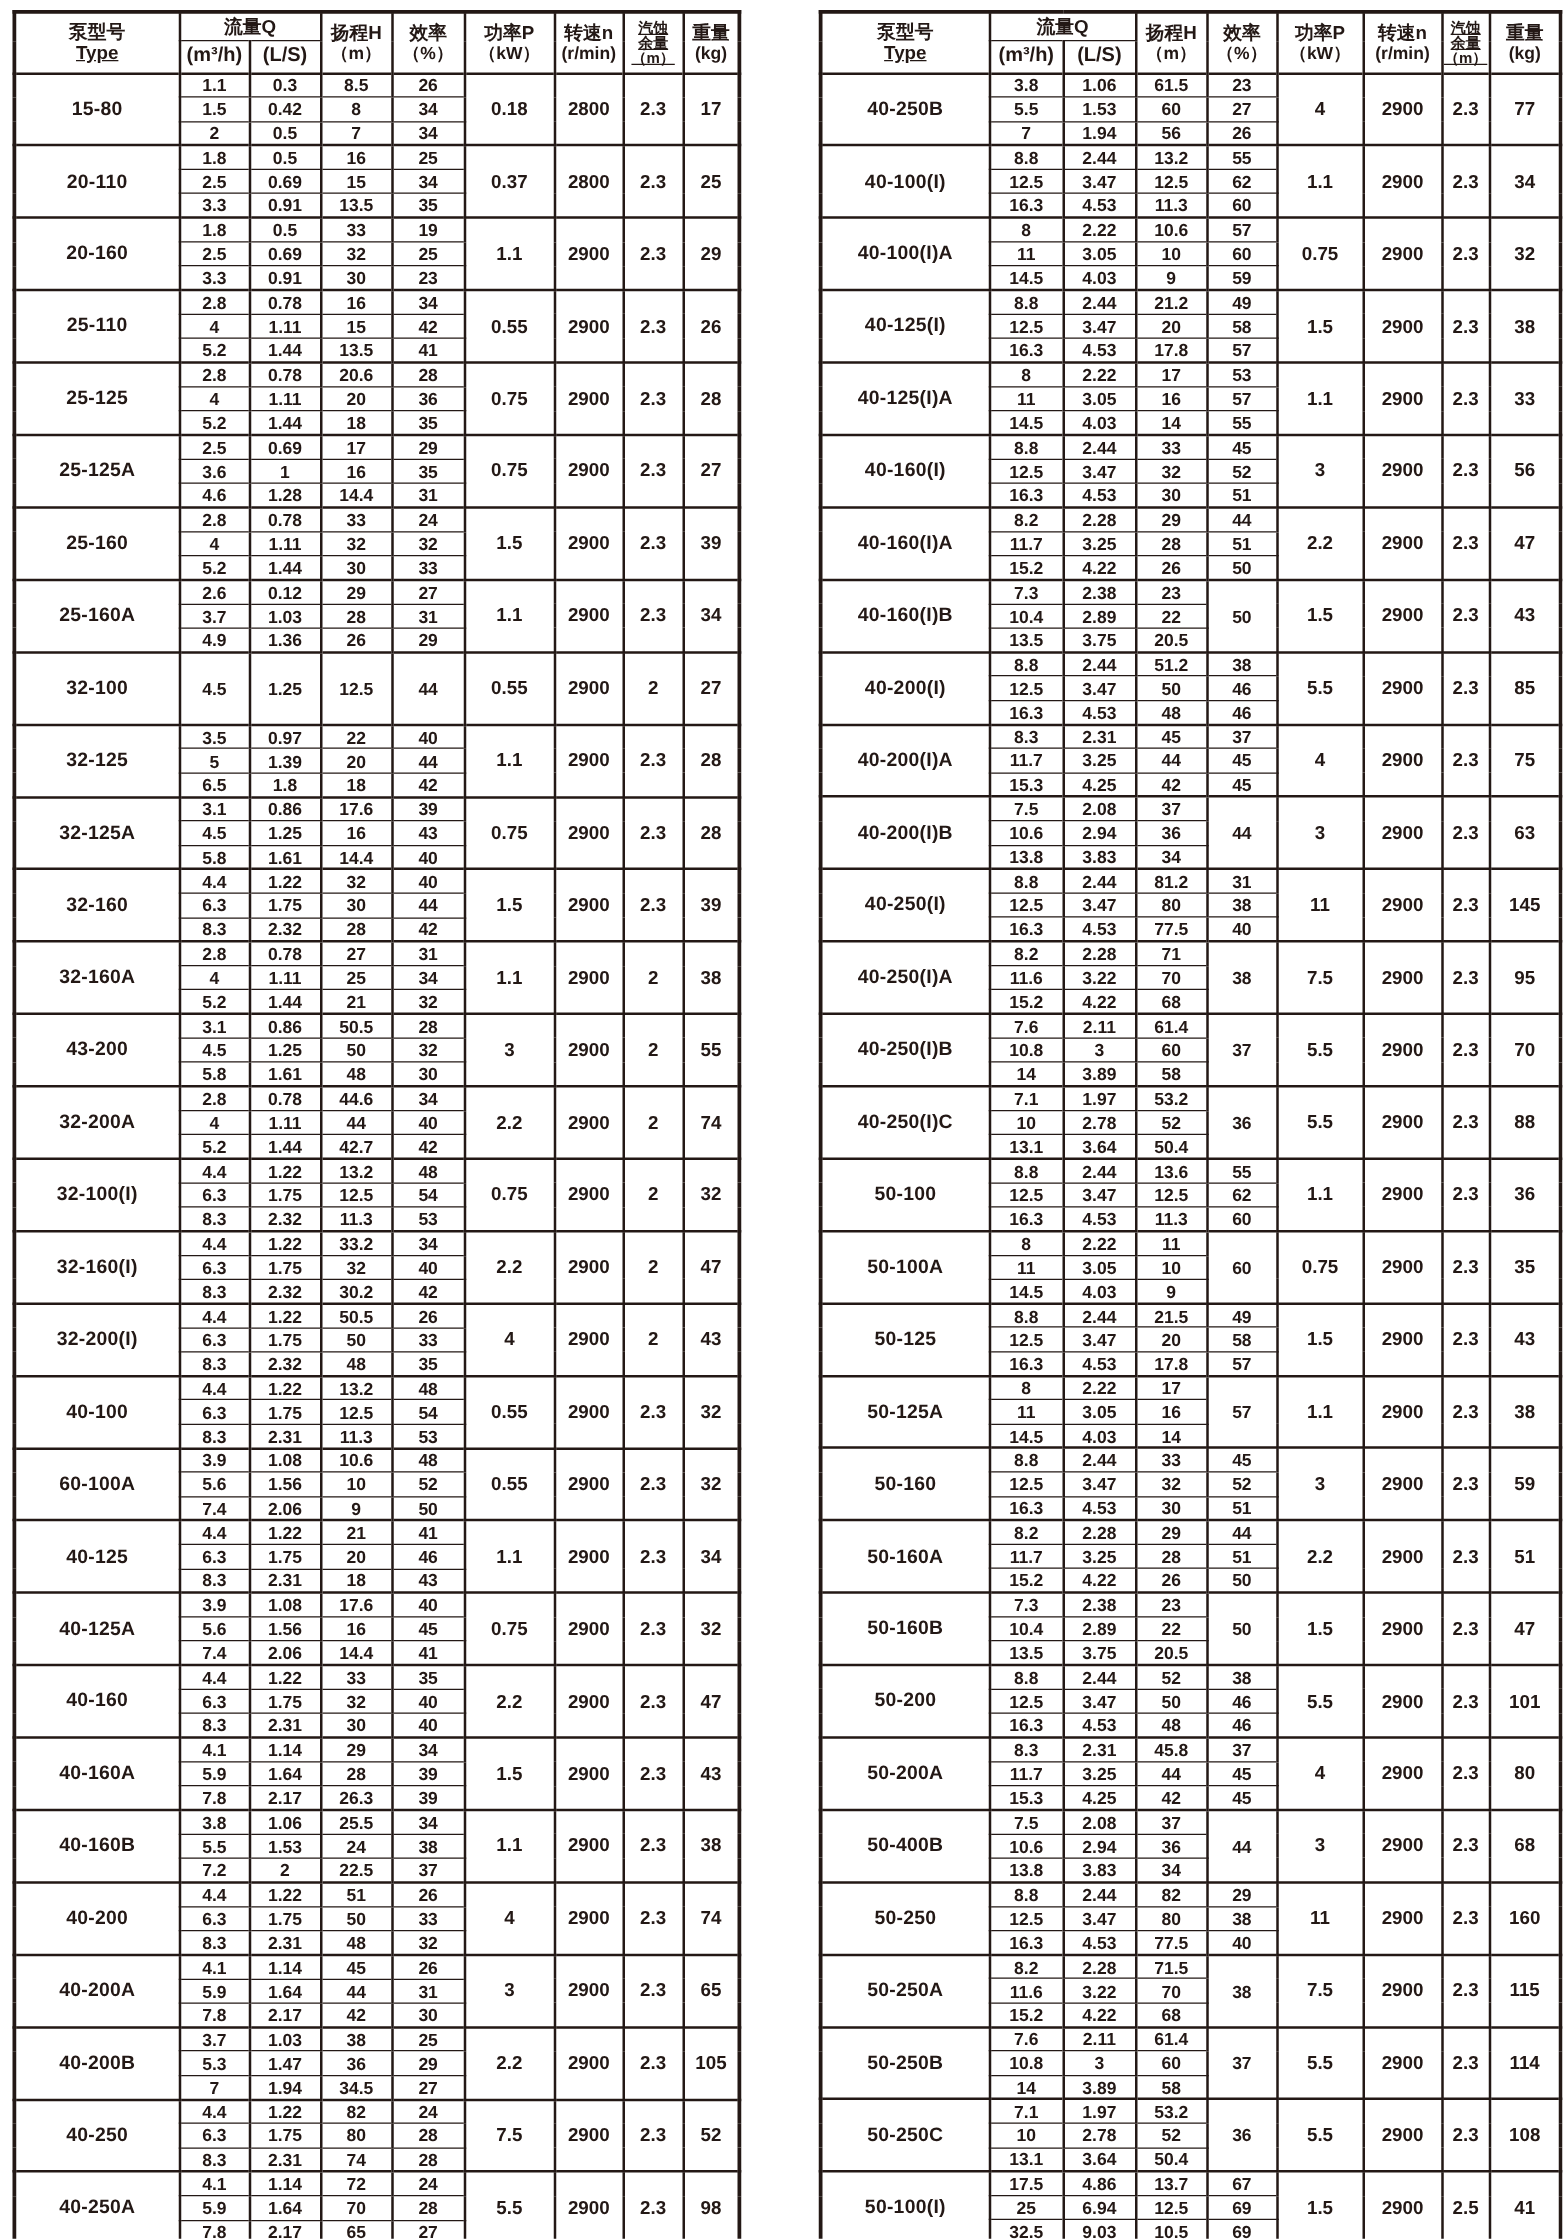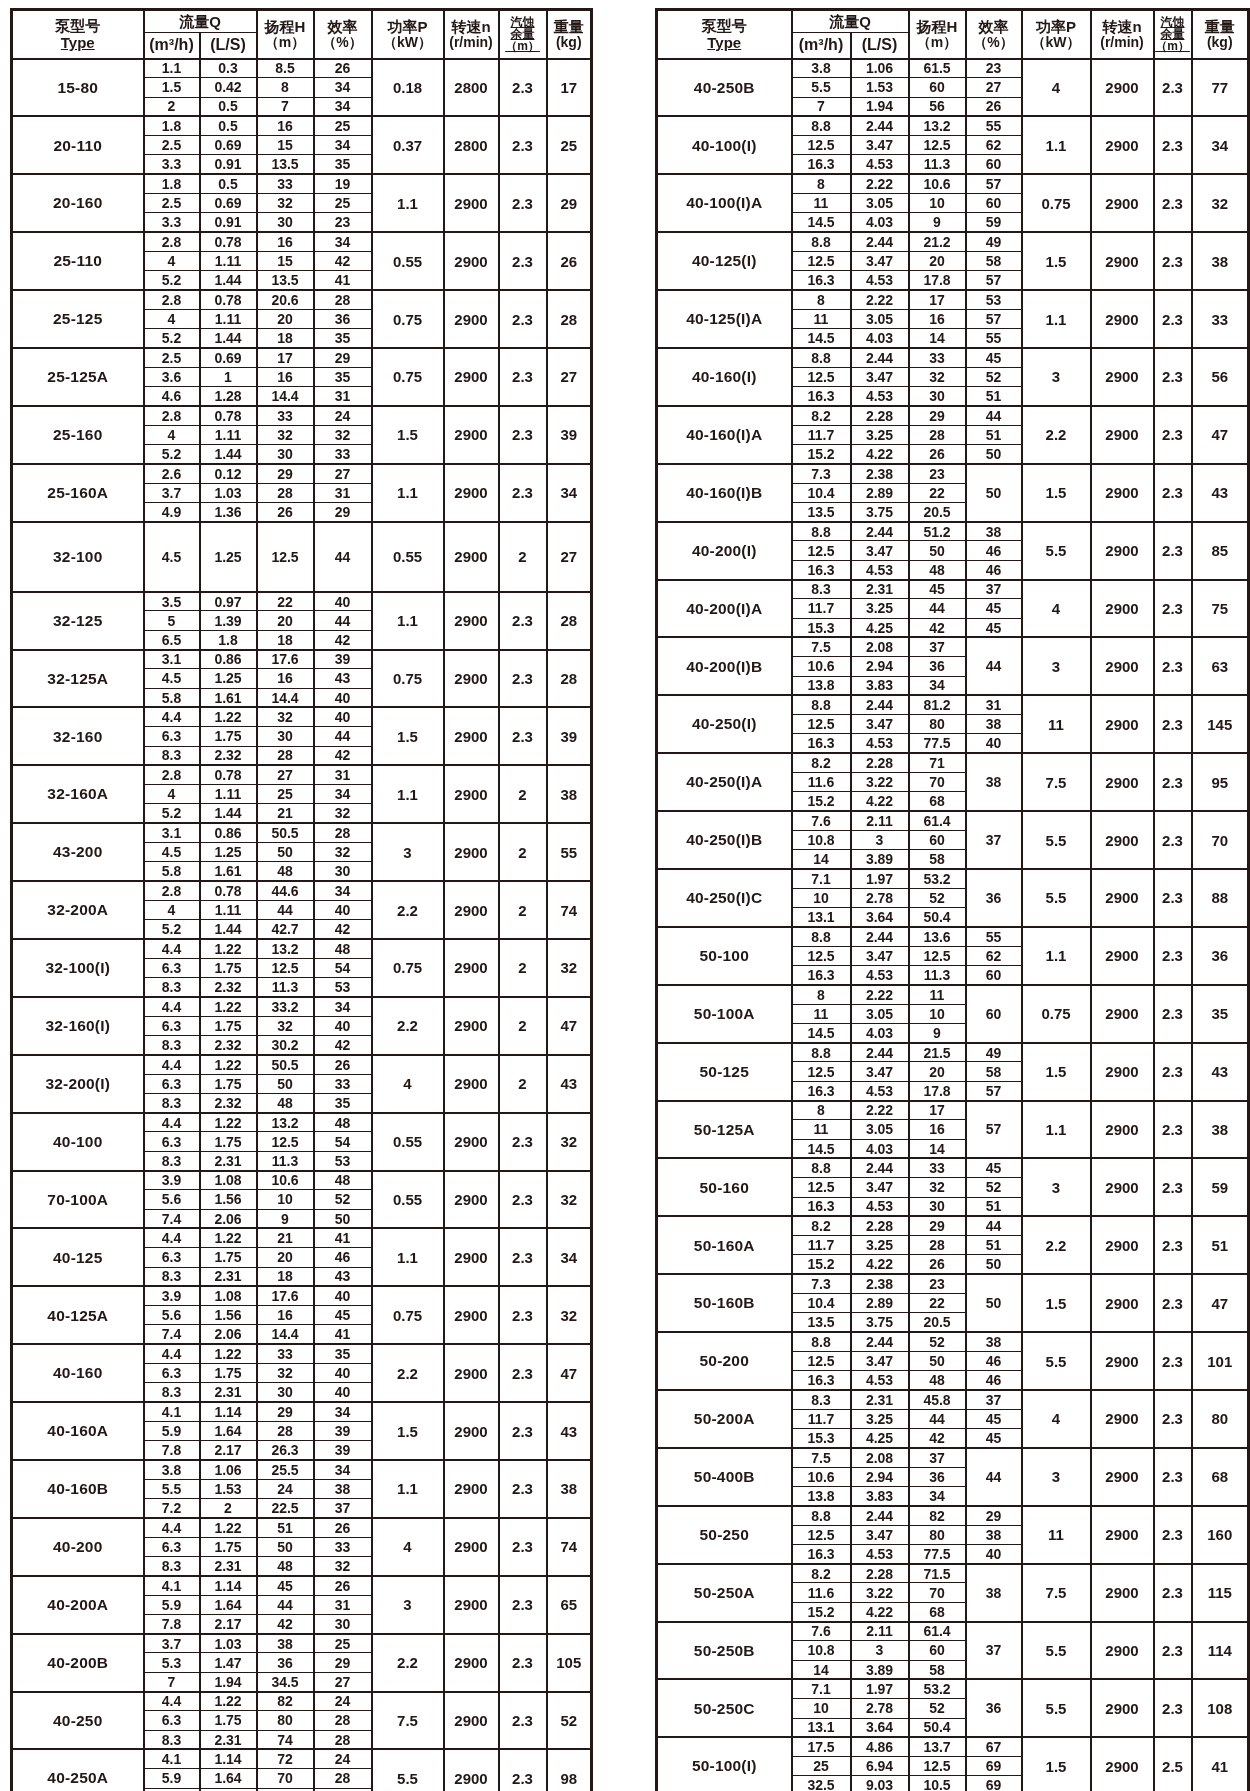--- a/index.html
+++ b/index.html
@@ -19,21 +19,21 @@
   thead th { border-top-width:2px; border-bottom-width:2px; }
   thead tr.h1 { height:23px; }
   thead tr.h2 { height:26px; }
   th .zh { font-size:15px; display:block; line-height:1.15; }
   th .en { font-size:15px; display:block; line-height:1.15;text-decoration:underline; }
   th.two-line { line-height:1.1; }
   th .unit { font-size:14px; display:block; line-height:1.1; }
   th.npsh-h { font-size:12px; line-height:1.02; }
   th.npsh-h .zh, th.npsh-h .unit { font-size:12px; line-height:1.02;text-decoration:underline; }
   tbody tr { height:19.3px; }
-  tbody tr.single { height:70px; }
+  tbody tr.single { height:58px; }
   tbody td { font-size:14px; line-height:1; }
   tbody td.type { font-size:15.5px; letter-spacing:0.2px; }
   tbody td.big { font-size:15px; }
   tbody tr.gfirst td { border-top-width:2px; }
   tbody td.type, tbody td.big, tbody td.merged { border-top-width:2px; border-bottom-width:2px; }
 </style>
 </head>
 <body>
 
 <div class="wrap">
@@ -510,21 +510,21 @@
           <td class="num">12.5</td>
           <td class="num">54</td>
         </tr>
         <tr>
           <td class="num">8.3</td>
           <td class="num">2.31</td>
           <td class="num">11.3</td>
           <td class="num">53</td>
         </tr>
         <tr class="gfirst">
-          <td rowspan="3" class="type">70-100A</td>
+          <td rowspan="3" class="type">60-100A</td>
           <td class="num">3.9</td>
           <td class="num">1.08</td>
           <td class="num">10.6</td>
           <td class="num">48</td>
           <td rowspan="3" class="big">0.55</td>
           <td rowspan="3" class="big">2900</td>
           <td rowspan="3" class="big">2.3</td>
           <td rowspan="3" class="big">32</td>
         </tr>
         <tr>

